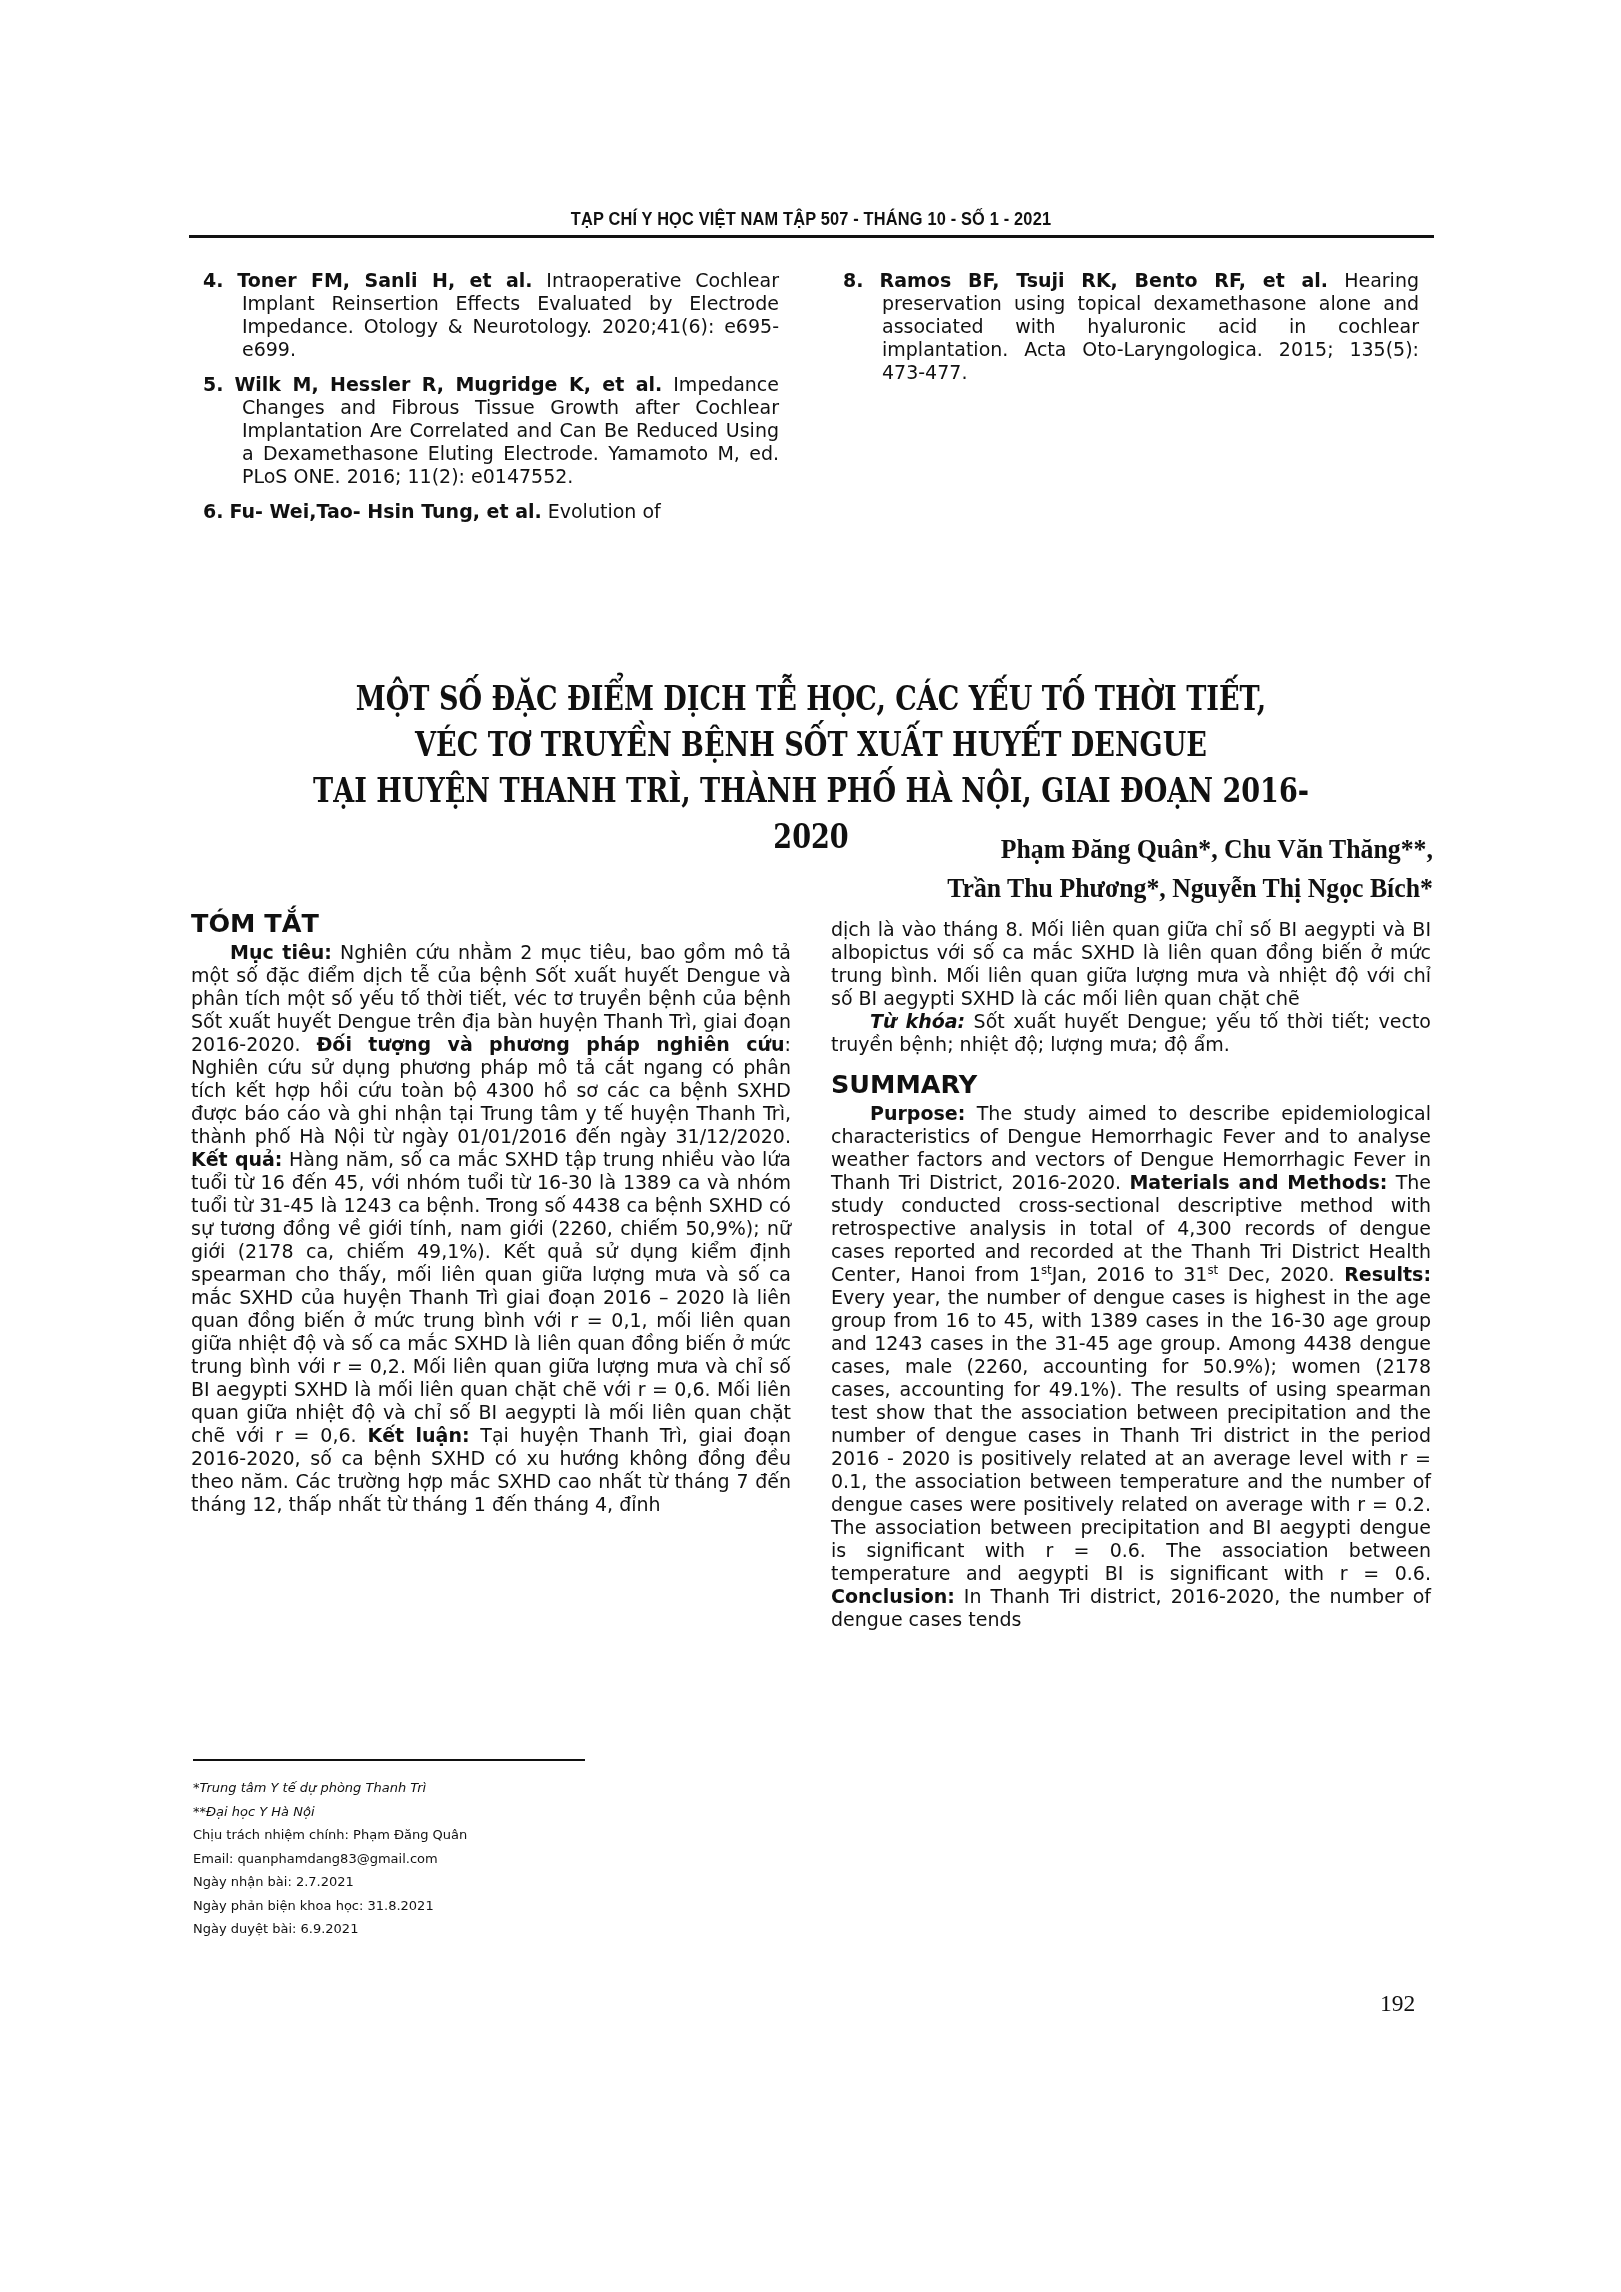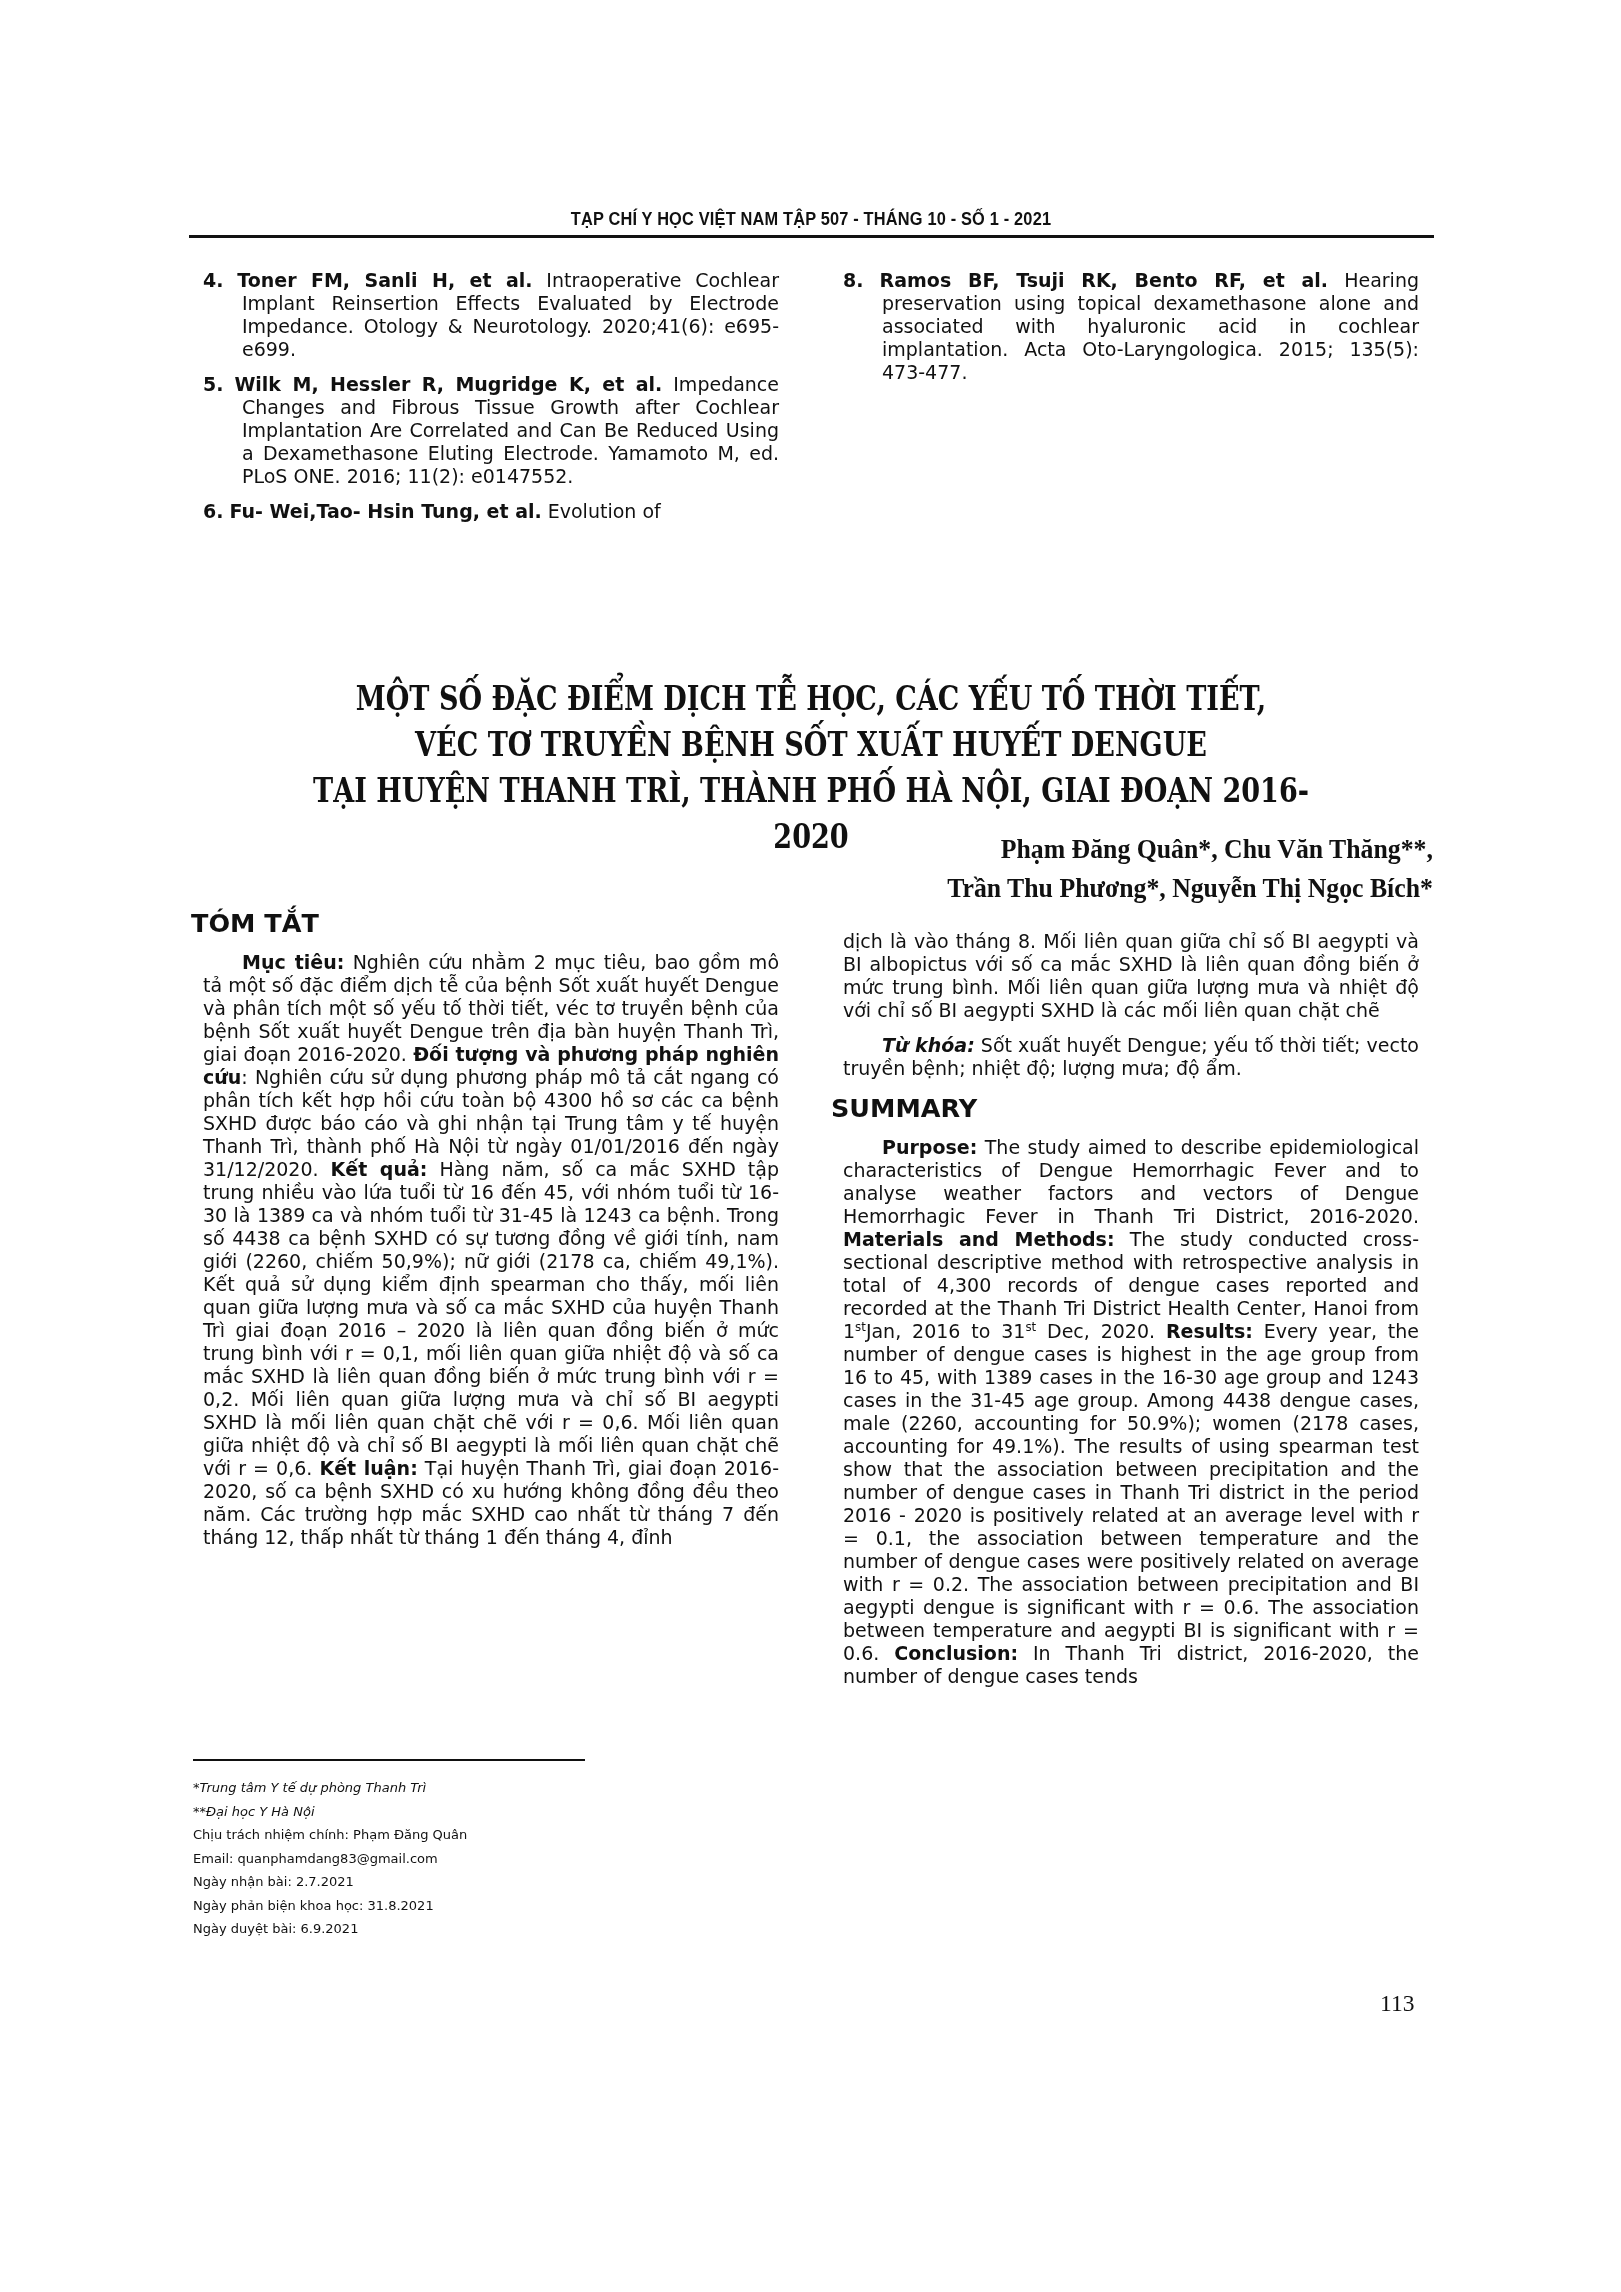--- a/index.html
+++ b/index.html
@@ -11,21 +11,21 @@
   .col-left { left: 191px; width: 600px; }
   .col-right { left: 831px; width: 600px; }
   .ref { padding-left: 39px; text-indent: -39px; margin: 12px; }
   .ref .num, .ref .auth { font-weight: bold; }
   .ref-cont { padding-left: 39px; margin: 0; }
   .title { position: absolute; left: 191px; top: 676px; width: 1240px; text-align: center;
     font-family: "DejaVu Serif", serif; font-weight: bold; font-size: 33px; line-height: 46px; transform: scaleX(0.82); transform-origin: center; }
   .authors { position: absolute; right: 188px; top: 829px; text-align: right;
     font-family: "Liberation Serif", serif; font-weight: bold; font-size: 28px; line-height: 39px; transform: scaleX(0.92); transform-origin: right; }
   .section-head { font-weight: bold; font-size: 25.5px; line-height: 31px; margin: 0 0 2px 0; }
-  .para { margin: 12px; text-indent: 39px; }
+  .para { margin: 0; text-indent: 39px; }
   .para b { font-weight: bold; }
   .noindent { text-indent: 0; }
   .eng-title { text-align: center; font-weight: bold; font-size: 21px; line-height: 25.5px; margin: 0; }
   .fn-rule { position: absolute; left: 193px; top: 1759px; width: 392px; height: 2px; background: #111; }
   .footnotes { position: absolute; left: 193px; top: 1776px; width: 588px; font-size: 13px; line-height: 23.5px; }
   .footnotes .it { font-style: italic; }
   .pageno { position: absolute; left: 1380px; top: 1990px; font-family: "Liberation Serif", serif; font-size: 23.5px; }
   sup { font-size: 11.8px; line-height: 0; }
 </style>
 </head>
@@ -93,14 +93,14 @@
 <div class="footnotes">
   <div class="it">*Trung tâm Y tế dự phòng Thanh Trì</div>
   <div class="it">**Đại học Y Hà Nội</div>
   <div>Chịu trách nhiệm chính: Phạm Đăng Quân</div>
   <div>Email: quanphamdang83@gmail.com</div>
   <div>Ngày nhận bài: 2.7.2021</div>
   <div>Ngày phản biện khoa học: 31.8.2021</div>
   <div>Ngày duyệt bài: 6.9.2021</div>
 </div>
 
-<div class="pageno">113</div>
+<div class="pageno">192</div>
 
 
 </body></html>

